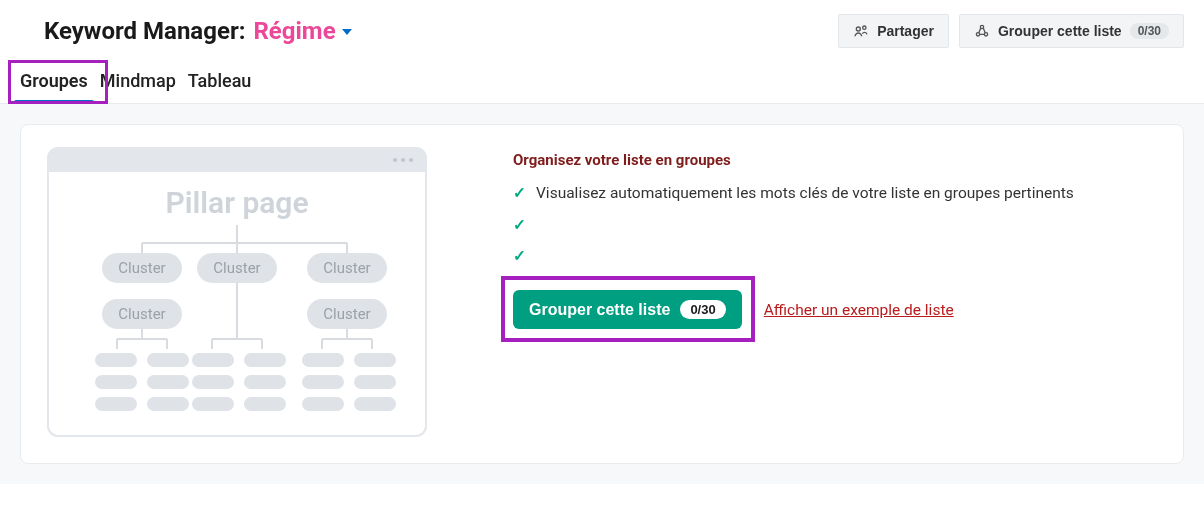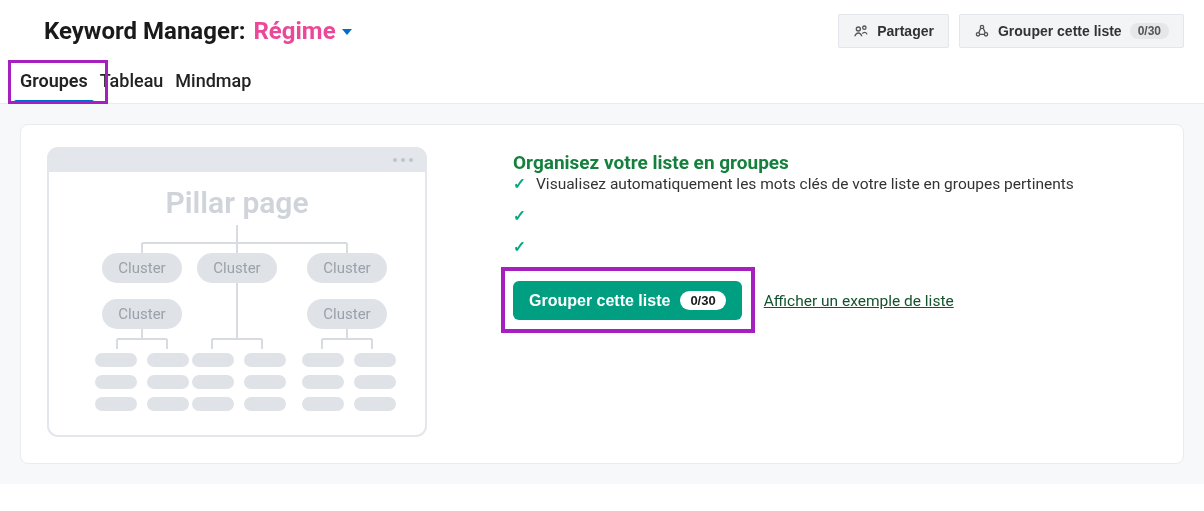--- a/index.html
+++ b/index.html
@@ -108,23 +108,24 @@
   }
   .illus {
     width: 418px;
     flex-shrink: 0;
   }
   .info {
     flex: 1;
     padding-top: 4px;
   }
   .info h2 {
-    font-size: 19px;
-    font-weight: 700;
-    color: #15803d;
+    font-size: 15px;
+    font-weight: 700;
+    margin-bottom: 14px;
+    color: #7f1d1d;
   }
   .bullets {
     list-style: none;
     margin-bottom: 22px;
   }
   .bullets li {
     display: flex;
     align-items: flex-start;
     gap: 10px;
     font-size: 15.5px;
@@ -159,21 +160,21 @@
   }
   .pill-dark {
     background: #fff;
     color: #1a1a1a;
     border-radius: 999px;
     padding: 2px 10px;
     font-size: 13px;
     font-weight: 700;
   }
   .link {
-    color: #14532d;
+    color: #b91c1c;
     text-decoration: underline;
     font-size: 15.5px;
     cursor: pointer;
   }
   .cta-highlight {
     position: absolute;
     border: 4px solid #a61fbf;
     pointer-events: none;
     left: -12px;
     top: -14px;
@@ -221,22 +222,22 @@
       </svg>
       <span>Grouper cette liste</span>
       <span class="pill-light">0/30</span>
     </button>
   </div>
 </div>
 
 <div class="tabs-wrap">
   <div class="tabs">
     <div class="tab active">Groupes</div>
+    <div class="tab">Mindmap</div>
     <div class="tab">Tableau</div>
-    <div class="tab">Mindmap</div>
   </div>
   <div class="tab-highlight"></div>
 </div>
 
 <div class="content-area">
   <div class="panel">
 
     <div class="illus">
       <svg viewBox="0 0 380 290" width="380" height="290">
         <rect x="1" y="1" width="378" height="288" rx="10" fill="#fff" stroke="#e3e6ea" stroke-width="2"></rect>

